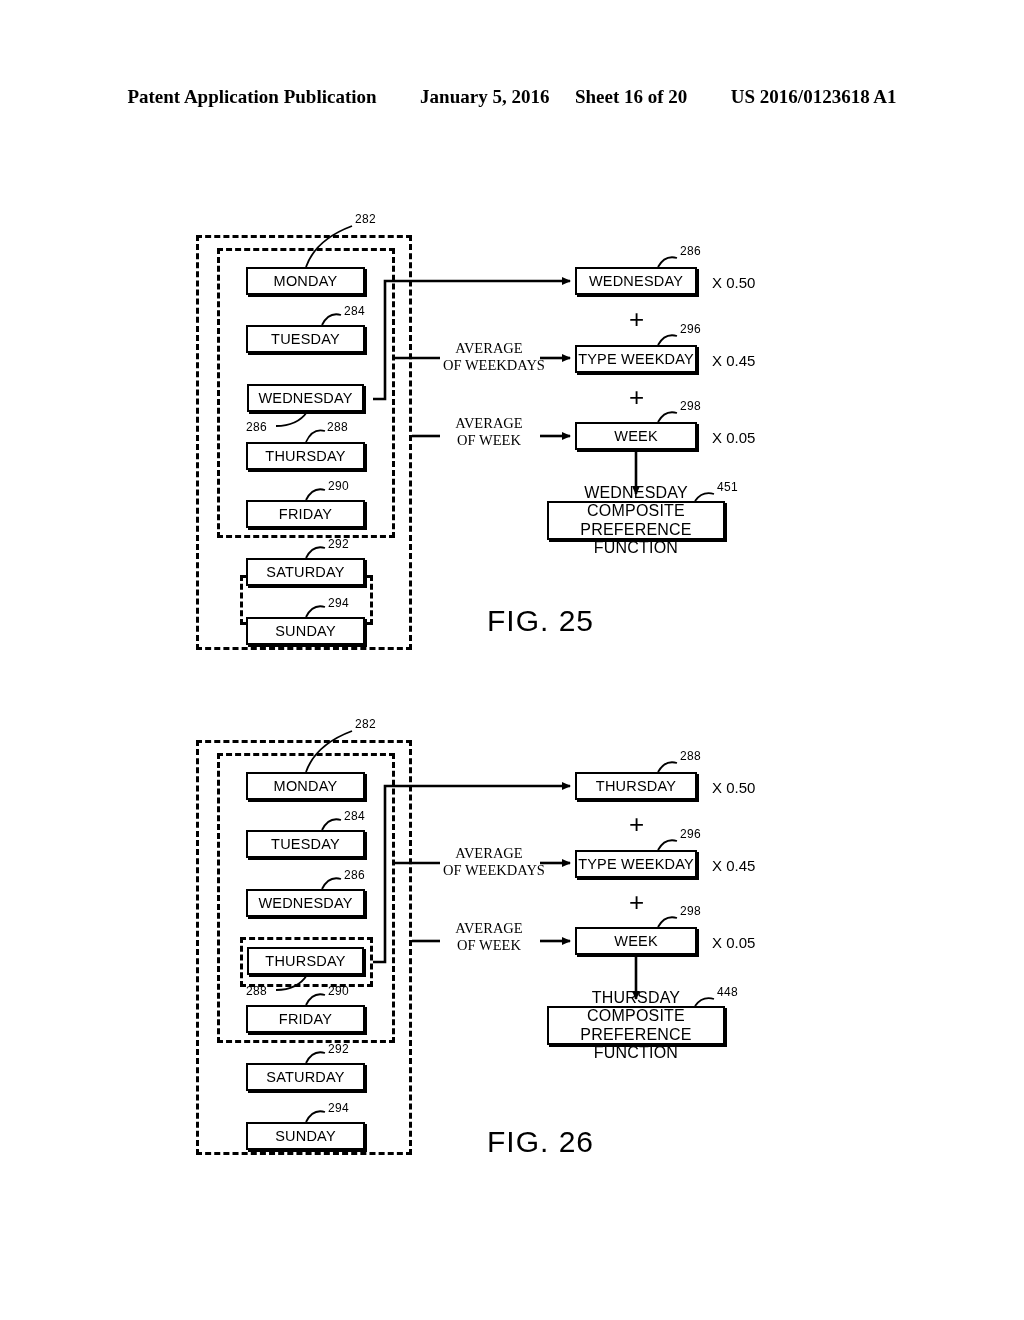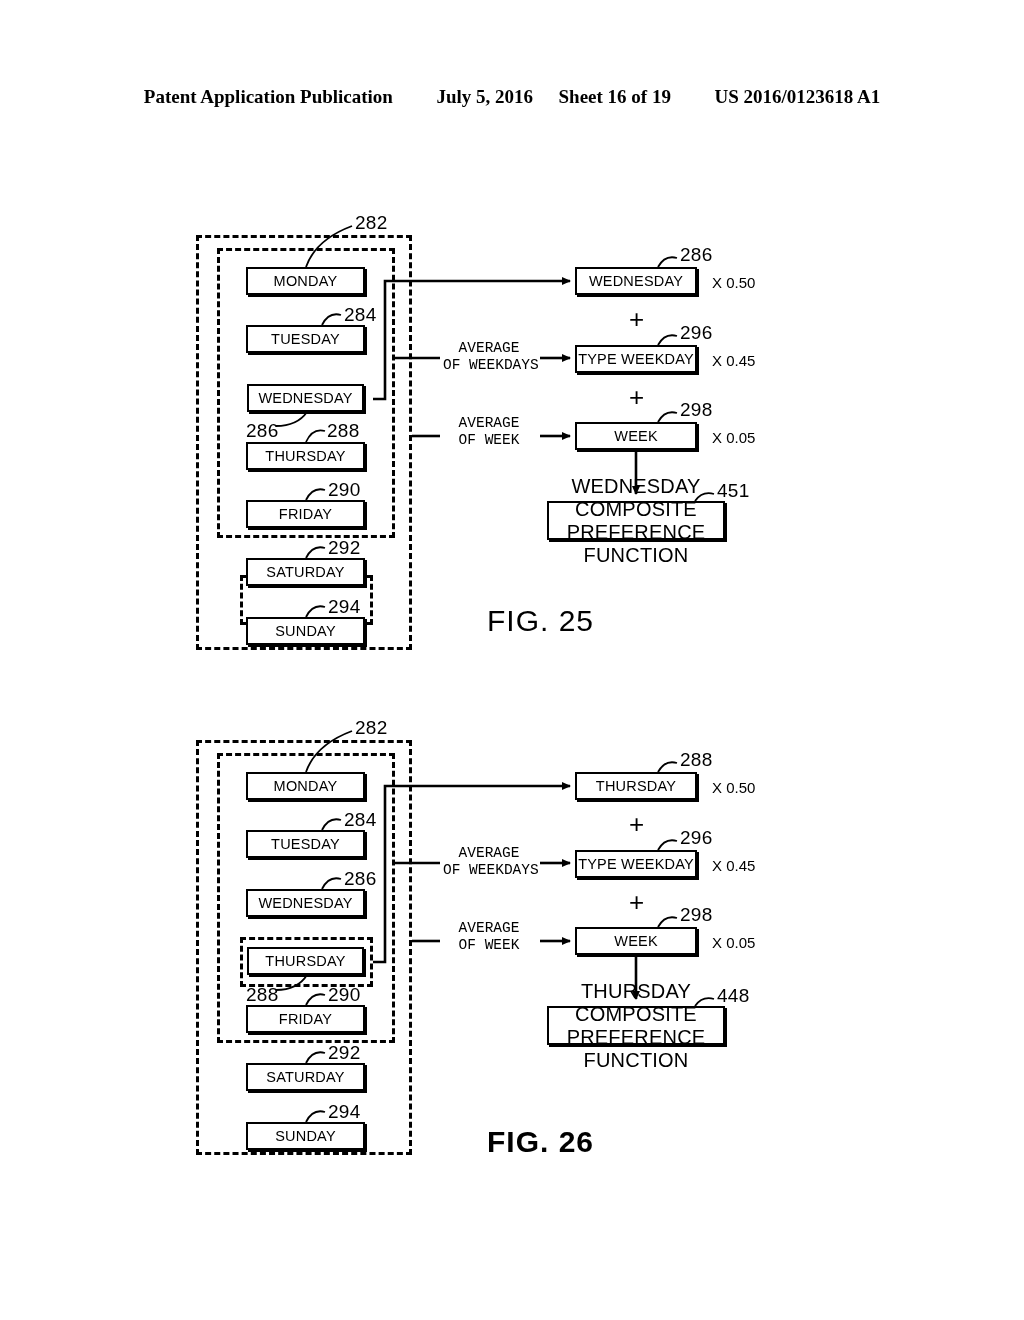--- a/index.html
+++ b/index.html
@@ -79,47 +79,47 @@
     justify-content: center;
     font-family: "Liberation Sans", sans-serif;
     font-size: 14.5px;
     letter-spacing: 0.2px;
     line-height: 1.15;
     text-align: center;
     
     box-shadow: 2px 2px 0 0 #000;
   }
   .node-box.two-line {
-    font-size: 20px;
+    font-size: 16px;
     flex-direction: column;
     justify-content: center;
   }
   .refnum {
     position: absolute;
     font-family: "Liberation Sans", sans-serif;
-    font-size: 19px;
+    font-size: 12px;
     letter-spacing: 0.3px;
     white-space: nowrap;
   }
   .mult {
     position: absolute;
     font-family: "Liberation Sans", sans-serif;
     font-size: 15px;
     white-space: nowrap;
   }
   .plus {
     position: absolute;
     font-family: "Liberation Sans", sans-serif;
     font-size: 26px;
     line-height: 1;
     white-space: nowrap;
   }
   .avg-label {
     position: absolute;
-    font-family: Liberation Mono, monospace;
+    font-family: Liberation Serif, serif;
     font-size: 14.5px;
     line-height: 1.18;
     text-align: center;
     white-space: nowrap;
   }
 
   
   .wires {
     position: absolute;
     top: 0; left: 0;
@@ -128,23 +128,23 @@
     overflow: visible;
     pointer-events: none;
   }
 </style>
 </head>
 <body>
 
 <div id="page-header">
   <span class="hdr-seg">Patent Application Publication</span>
   <span class="gap-wide"></span>
-  <span class="hdr-seg">July 5, 2016</span>
+  <span class="hdr-seg">January 5, 2016</span>
   <span class="gap-mid"></span>
-  <span class="hdr-seg">Sheet 16 of 19</span>
+  <span class="hdr-seg">Sheet 16 of 20</span>
   <span class="gap-wide2"></span>
   <span class="hdr-seg">US 2016/0123618 A1</span>
 </div>
 
 <div class="figure" id="figure-25">
 
   <div class="dashed-outer" style="left:196px; top:35px; width:216px; height:415px;"></div>
   <div class="dashed-inner" style="left:217px; top:48px; width:178px; height:290px;"></div>
   <div class="dashed-select" style="left:240px; top:375px; width:133px; height:50px;"></div>
 
@@ -322,21 +322,21 @@
 
   <div class="plus" style="left:629px; top:106px;">+</div>
   <div class="plus" style="left:629px; top:184px;">+</div>
 
   <div class="node-box two-line" style="left:547px; top:301px; width:178px; height:39px;">
     <span>THURSDAY COMPOSITE</span>
     <span>PREFERENCE FUNCTION</span>
   </div>
   <div class="refnum" style="left:717px; top:280px;">448</div>
 
-  <div class="fig-label" style="left:487px; top:420px;font-weight:bold;">FIG. 26</div>
+  <div class="fig-label" style="left:487px; top:420px;">FIG. 26</div>
 
   <svg class="wires" viewBox="0 0 1024 480">
     <defs>
       <marker id="arrow26" markerWidth="9" markerHeight="9" refX="8" refY="4" orient="auto" markerUnits="userSpaceOnUse">
         <path d="M0,0 L9,4 L0,8 z" fill="#000"></path>
       </marker>
     </defs>
 
     <path d="M373,257 L385,257 L385,81 L570,81" fill="none" stroke="#000" stroke-width="2.6" marker-end="url(#arrow26)"></path>
 

